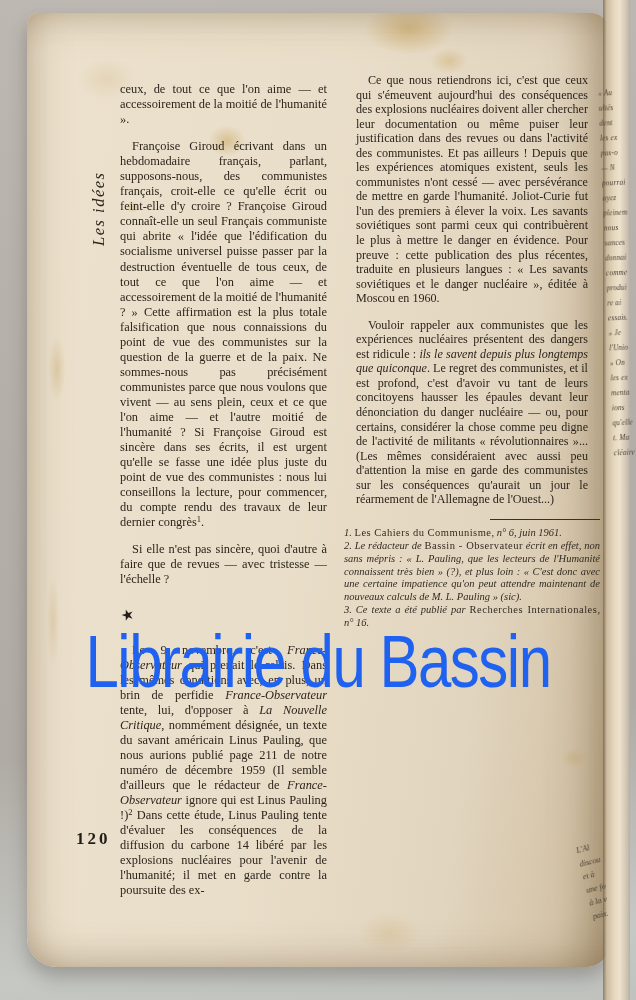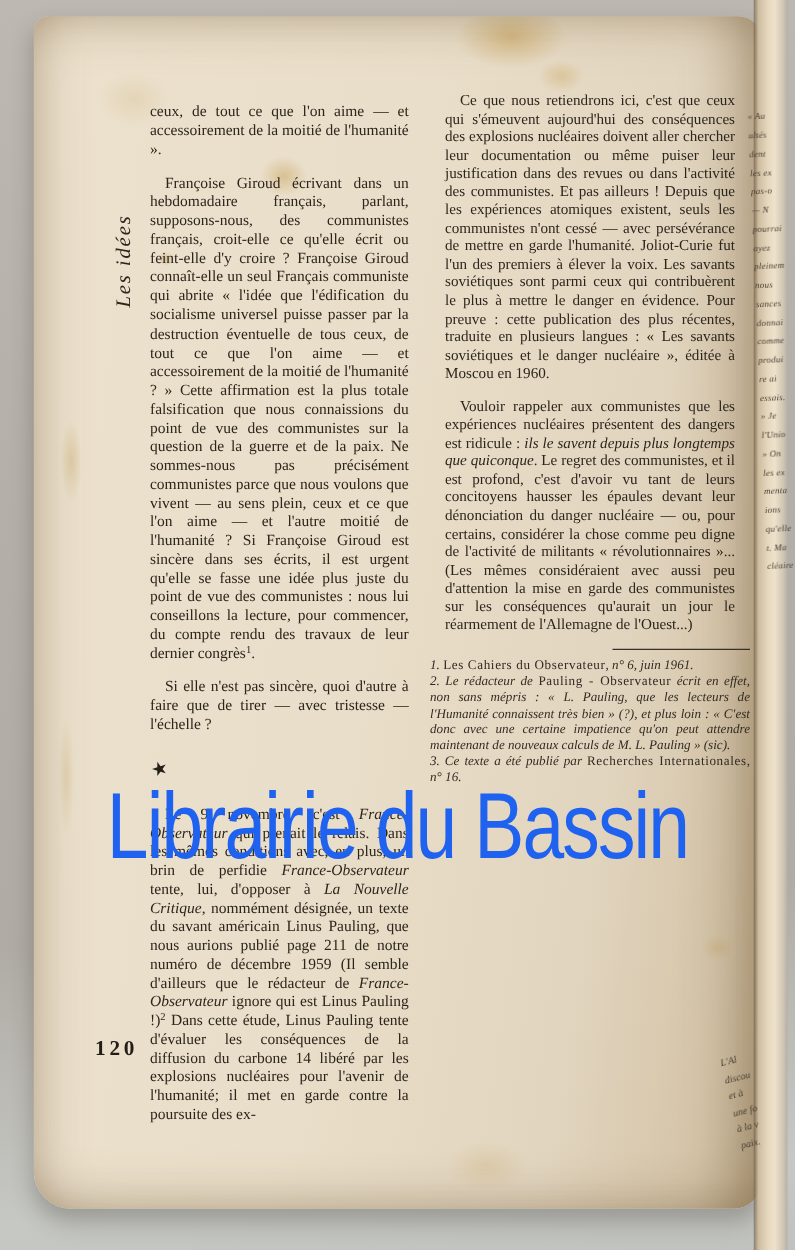--- a/index.html
+++ b/index.html
@@ -101,32 +101,32 @@
       <div>à la v</div>
       <div>paix.</div>
     </div>
 
   <div class="margin-label">Les idées</div>
   <div class="page-number">120</div>
 
   <div class="col col-left" id="col-left">
       <p>ceux, de tout ce que l'on aime — et accessoirement de la moitié de l'humanité ».</p>
       <p class="indent">Françoise Giroud écrivant dans un hebdomadaire français, parlant, supposons-nous, des communistes français, croit-elle ce qu'elle écrit ou feint-elle d'y croire ? Françoise Giroud connaît-elle un seul Français communiste qui abrite « l'idée que l'édification du socialisme universel puisse passer par la destruction éventuelle de tous ceux, de tout ce que l'on aime — et accessoirement de la moitié de l'humanité ? » Cette affirmation est la plus totale falsification que nous connaissions du point de vue des communistes sur la question de la guerre et de la paix. Ne sommes-nous pas précisément communistes parce que nous voulons que vivent — au sens plein, ceux et ce que l'on aime — et l'autre moitié de l'humanité ? Si Françoise Giroud est sincère dans ses écrits, il est urgent qu'elle se fasse une idée plus juste du point de vue des communistes : nous lui conseillons la lecture, pour commencer, du compte rendu des travaux de leur dernier congrès<sup>1</sup>.</p>
-      <p class="indent">Si elle n'est pas sincère, quoi d'autre à faire que de tirer — avec tristesse — l'échelle ?</p>
+      <p class="indent">Si elle n'est pas sincère, quoi d'autre à faire que de revues — avec tristesse — l'échelle ?</p>
       <div class="star-row"><span>★</span></div>
       <p class="indent">Le 9 novembre, c'est <i>France-Observateur</i> qui prenait le relais. Dans les mêmes conditions avec, en plus, un brin de perfidie <i>France-Observateur</i> tente, lui, d'opposer à <i>La Nouvelle Critique</i>, nommément désignée, un texte du savant américain Linus Pauling, que nous aurions publié page 211 de notre numéro de décembre 1959 (Il semble d'ailleurs que le rédacteur de <i>France-Observateur</i> ignore qui est Linus Pauling !)<sup>2</sup> Dans cette étude, Linus Pauling tente d'évaluer les conséquences de la diffusion du carbone 14 libéré par les explosions nucléaires pour l'avenir de l'humanité; il met en garde contre la poursuite des ex-</p>
     </div>
 
   <div class="col col-right">
     <div id="col-right-main">
         <p class="indent gap">Ce que nous retiendrons ici, c'est que ceux qui s'émeuvent aujourd'hui des conséquences des explosions nucléaires doivent aller chercher leur documentation ou même puiser leur justification dans des revues ou dans l'activité des communistes. Et pas ailleurs ! Depuis que les expériences atomiques existent, seuls les communistes n'ont cessé — avec persévérance de mettre en garde l'humanité. Joliot-Curie fut l'un des premiers à élever la voix. Les savants soviétiques sont parmi ceux qui contribuèrent le plus à mettre le danger en évidence. Pour preuve : cette publication des plus récentes, traduite en plusieurs langues : « Les savants soviétiques et le danger nucléaire », éditée à Moscou en 1960.</p>
         <p class="indent gap">Vouloir rappeler aux communistes que les expériences nucléaires présentent des dangers est ridicule : <i>ils le savent depuis plus longtemps que quiconque</i>. Le regret des communistes, et il est profond, c'est d'avoir vu tant de leurs concitoyens hausser les épaules devant leur dénonciation du danger nucléaire — ou, pour certains, considérer la chose comme peu digne de l'activité de militants « révolutionnaires »... (Les mêmes considéraient avec aussi peu d'attention la mise en garde des communistes sur les conséquences qu'aurait un jour le réarmement de l'Allemagne de l'Ouest...)</p>
       </div>
     <div class="fn-rule"></div>
     <div class="footnotes" id="footnotes">
-        <p>1. <span class="rm">Les Cahiers du Observateur</span>, n° 6, juin 1961.</p>
-        <p>2. Le rédacteur de <span class="rm">Pauling - Observateur</span> écrit en effet, non sans mépris : « L. Pauling, que les lecteurs de l'Humanité connaissent très bien » (?), et plus loin : « C'est donc avec une certaine impatience qu'on peut attendre maintenant de nouveaux calculs de M. L. Pauling » (sic).</p>
+        <p>1. <span class="rm">Les Cahiers du Communisme</span>, n° 6, juin 1961.</p>
+        <p>2. Le rédacteur de <span class="rm">Bassin - Observateur</span> écrit en effet, non sans mépris : « L. Pauling, que les lecteurs de l'Humanité connaissent très bien » (?), et plus loin : « C'est donc avec une certaine impatience qu'on peut attendre maintenant de nouveaux calculs de M. L. Pauling » (sic).</p>
         <p>3. Ce texte a été publié par <span class="rm">Recherches Internationales</span>, n° 16.</p>
       </div>
   </div>
 
   <div class="watermark" id="watermark" style="color: rgb(32, 98, 240);">Librairie du Bassin</div>
 </div>
 
 </body></html>

